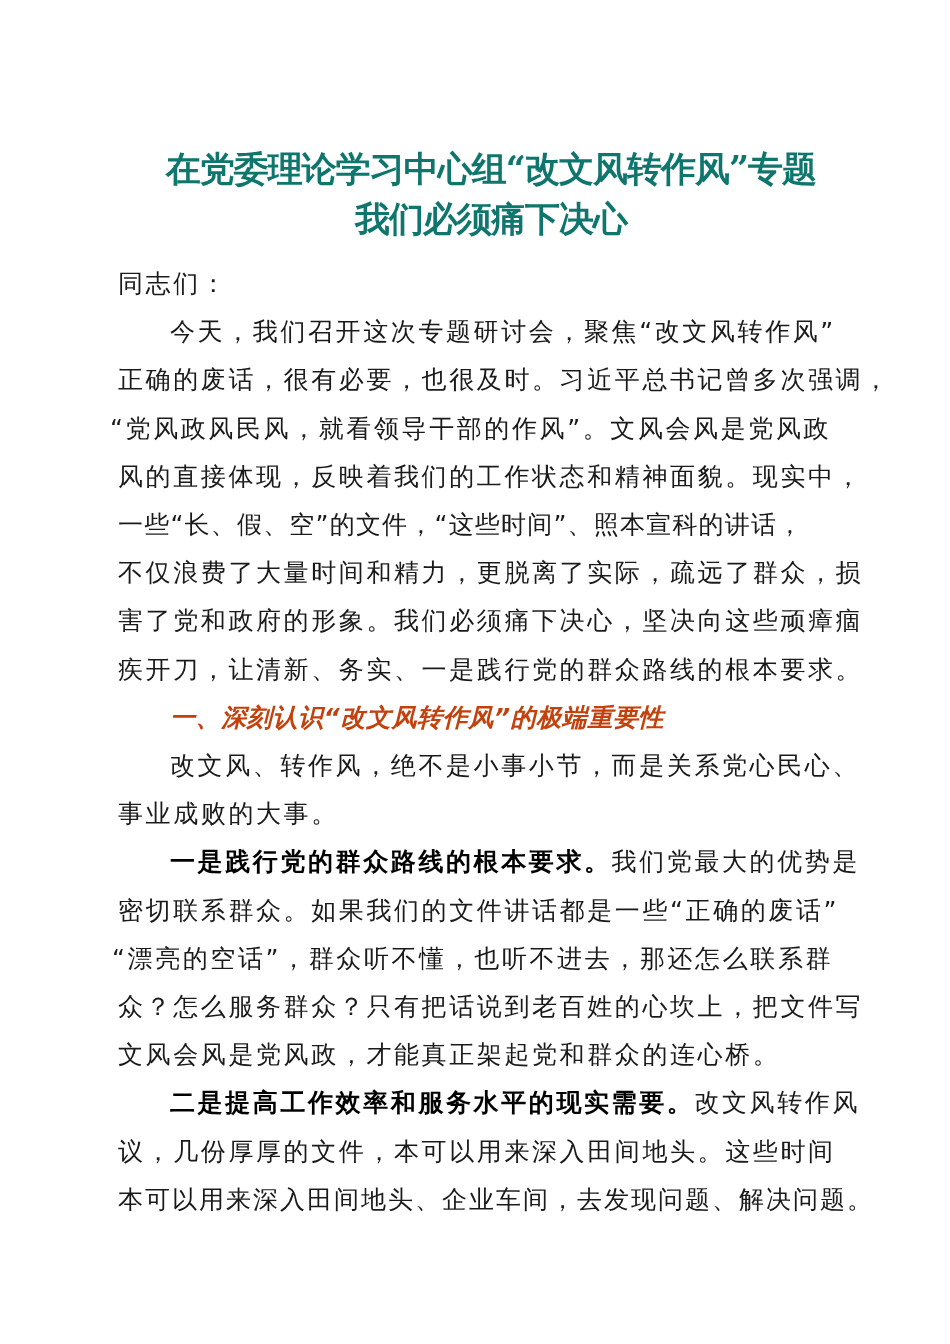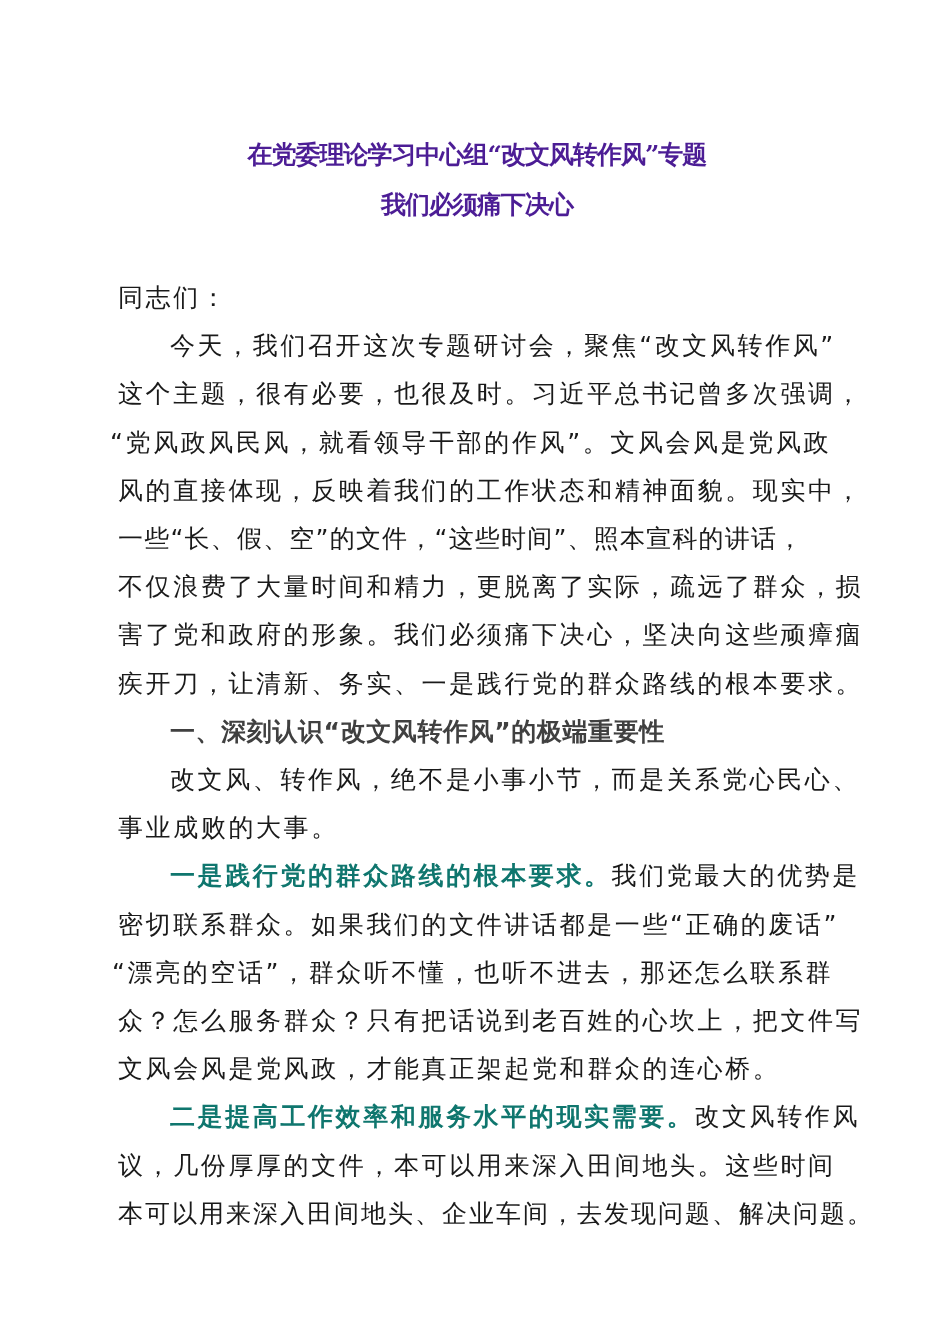--- a/index.html
+++ b/index.html
@@ -21,69 +21,70 @@
       height: 1344px;
       background: #ffffff;
     }
     .title {
       position: absolute;
       left: 100px;
       width: 750px;
       text-align: center;
       font-family: "DejaVu Serif", "Liberation Serif", serif;
       font-weight: bold;
-      font-size: 25px;
+      font-size: 35px;
       line-height: 50px;
       letter-spacing: -1px;
-      color: #4c1d95;
-      margin: 2px;
+      color: #0f766e;
+      margin: 16px;
     }
     .title .line { display: block; white-space: nowrap; }
     .body-text {
       position: absolute;
       left: 118px;
-      top: 274px;
+      top: 260px;
       width: 720px;
       font-family: "DejaVu Sans", "Liberation Sans", sans-serif;
       font-size: 25px;
       line-height: 48.2px;
       color: #1a1a1a;
       letter-spacing: 2.6px;
     }
     .body-text p {
       margin: 0;
       white-space: nowrap;
     }
     .indent { padding-left: 52px; }
     .heading {
       font-weight: bold;
       letter-spacing: 0.6px;
-      color: #404040;
+      color: #c2410c;
+      font-style: italic;
     }
     .lead {
       font-weight: bold;
-      color: #0f766e;
+      color: #000000;
     }
   </style>
 </head>
 <body>
 
 <div class="page">
 
   <h1 class="title" style="top:128px;">
     <span class="line">在党委理论学习中心组“改文风转作风”专题</span>
     <span class="line">我们必须痛下决心</span>
   </h1>
 
   <div class="body-text">
     <p>同志们：</p>
 
     <div>
       <p class="indent">今天，我们召开这次专题研讨会，聚焦“改文风转作风”</p>
-      <p>这个主题，很有必要，也很及时。习近平总书记曾多次强调，</p>
+      <p>正确的废话，很有必要，也很及时。习近平总书记曾多次强调，</p>
       <p style="margin-left:-8px;">“党风政风民风，就看领导干部的作风”。文风会风是党风政</p>
       <p>风的直接体现，反映着我们的工作状态和精神面貌。现实中，</p>
       <p style="letter-spacing:1.2px;">一些“长、假、空”的文件，“这些时间”、照本宣科的讲话，</p>
       <p>不仅浪费了大量时间和精力，更脱离了实际，疏远了群众，损</p>
       <p>害了党和政府的形象。我们必须痛下决心，坚决向这些顽瘴痼</p>
       <p>疾开刀，让清新、务实、一是践行党的群众路线的根本要求。</p>
     </div>
 
     <p class="indent heading">一、深刻认识“改文风转作风”的极端重要性</p>
 

